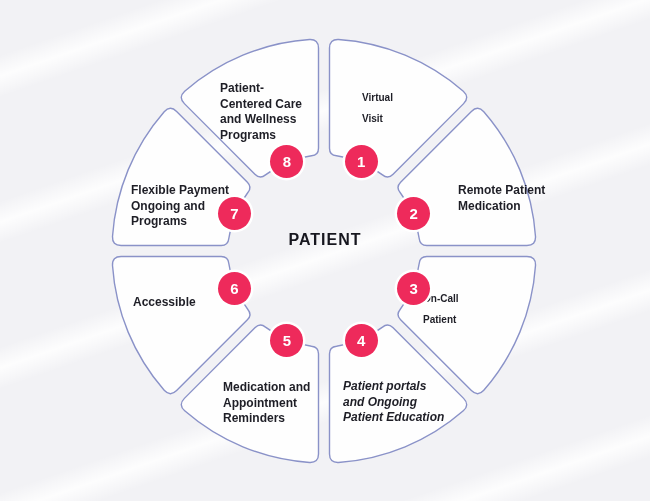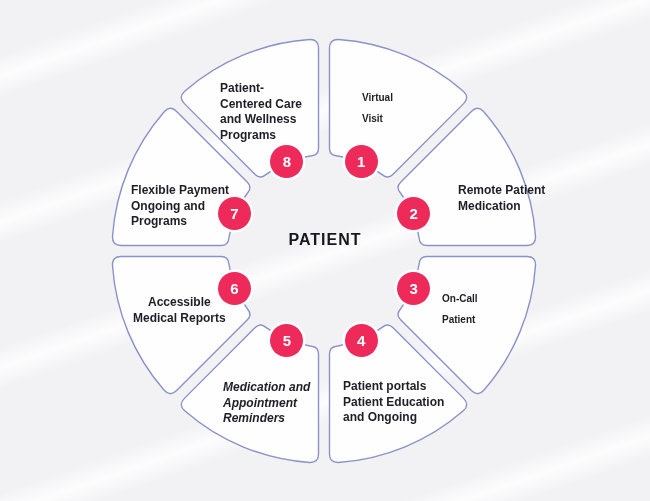--- a/index.html
+++ b/index.html
@@ -65,40 +65,39 @@
       <div class="seg-label lg" style="left: 362px; top: 87px;">
         <div>Virtual</div>
         <div>Visit</div>
       </div>
       <div class="badge" style="left: 344.62px; top: 144.88px;">1</div>
       <div class="seg-label sm" style="left: 444px; top: 183px; margin-left: 14px;">
         <div>Remote Patient</div>
         <div>Medication</div>
       </div>
       <div class="badge" style="left: 397.12px; top: 197.38px;">2</div>
-      <div class="seg-label lg" style="left: 442px; top: 288px;">
+      <div class="seg-label lg" style="left: 423px; top: 288px;">
         <div>On-Call</div>
         <div>Patient</div>
       </div>
       <div class="badge" style="left: 397.12px; top: 271.62px;">3</div>
-      <div class="seg-label sm" style="left: 343px; top: 379px;">
+      <div class="seg-label sm" style="left: 343px; top: 379px; font-style: italic;">
         <div>Patient portals</div>
+        <div>and Ongoing</div>
         <div>Patient Education</div>
-        <div>and Ongoing</div>
       </div>
       <div class="badge" style="left: 344.62px; top: 324.12px;">4</div>
-      <div class="seg-label sm" style="left: 223px; top: 380px; font-style: italic;">
+      <div class="seg-label sm" style="left: 223px; top: 380px;">
         <div>Medication and</div>
         <div>Appointment</div>
         <div>Reminders</div>
       </div>
       <div class="badge" style="left: 270.38px; top: 324.12px;">5</div>
       <div class="seg-label sm" style="left: 133px; top: 295px; text-align: center;">
         <div>Accessible</div>
-        <div>Medical Reports</div>
       </div>
       <div class="badge" style="left: 217.88px; top: 271.62px;">6</div>
       <div class="seg-label sm" style="left: 131px; top: 183px;">
         <div>Flexible Payment</div>
         <div>Ongoing and</div>
         <div>Programs</div>
       </div>
       <div class="badge" style="left: 217.88px; top: 197.38px;">7</div>
       <div class="seg-label sm" style="left: 220px; top: 81px;">
         <div>Patient-</div>

